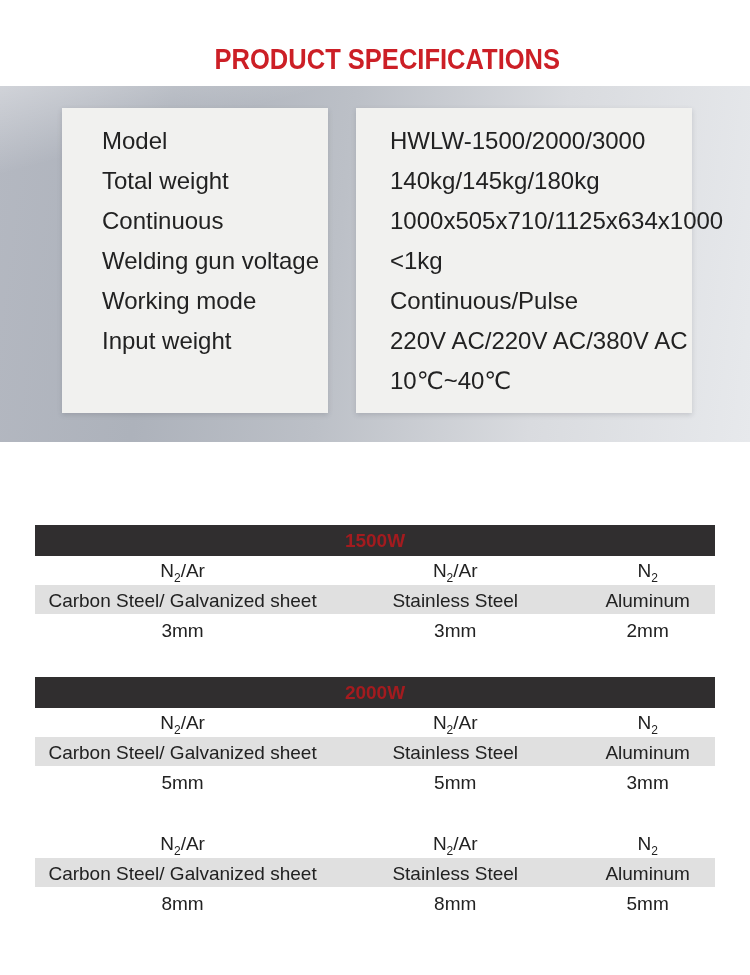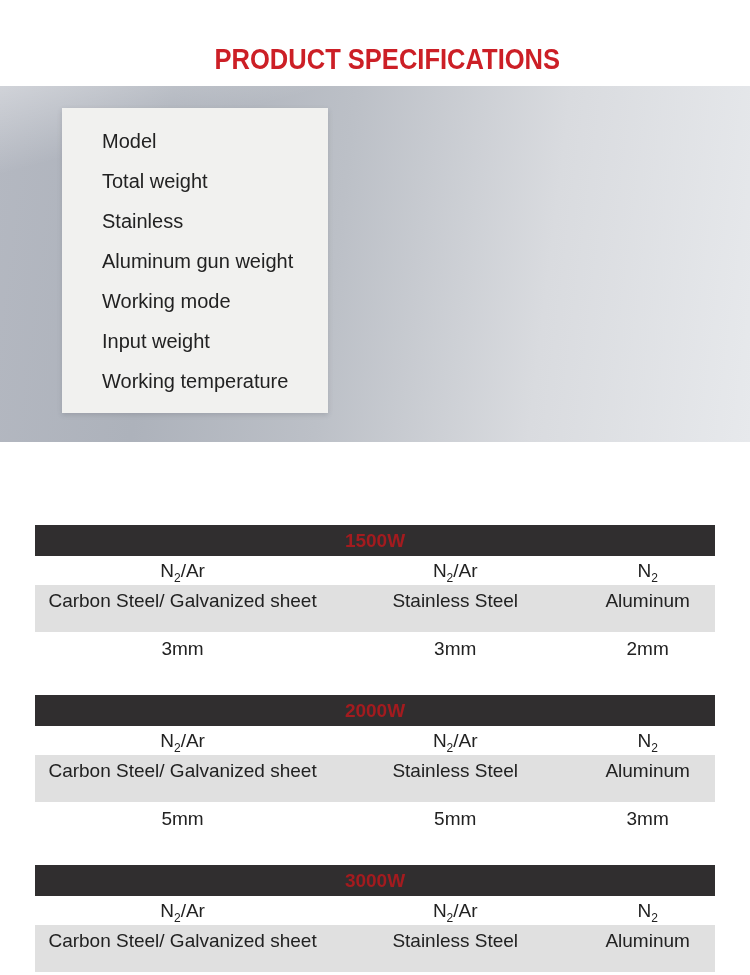--- a/index.html
+++ b/index.html
@@ -52,21 +52,21 @@
     height: 305px;
     background: #f1f1ef;
     box-shadow: 0 2px 5px rgba(70,75,85,0.20);
     padding-top: 13px;
   }
   .panel-labels { left: 62px;  width: 266px; padding-left: 40px; }
   .panel-values { left: 356px; width: 336px; padding-left: 34px; }
   .spec-row {
     height: 40px;
     line-height: 40px;
-    font-size: 20px;
+    font-size: 24px;
     color: #222;
     white-space: nowrap;
   }
 
   
   .tables {
     position: absolute;
     top: 525px;
     left: 35px;
     width: 680px;
@@ -88,39 +88,47 @@
     text-align: center;
     font-size: 19px;
     color: #222;
     white-space: nowrap;
   }
   .c1 { width: 43.4%; }
   .c2 { width: 36.8%; }
   .c3 { width: 19.8%; }
   .row-gas { height: 29px; line-height: 29px; }
   .row-gas sub { font-size: 12px; line-height: 0; }
-  .row-mat { height: 47px; line-height: 31px; background: #e0e0e0; }
+  .row-mat { height: 29px; line-height: 31px; background: #e0e0e0; }
   .row-thk { height: 33px; line-height: 33px; align-items: flex-end; }
 </style>
 </head>
 <body>
 
 <div class="page">
 
   <h1 class="main-title"><span class="condense">PRODUCT SPECIFICATIONS</span></h1>
 
   <section class="spec-section">
     <div class="panel panel-labels">
       <div class="spec-row">Model</div>
       <div class="spec-row">Total weight</div>
-      <div class="spec-row">Stainless</div>
-      <div class="spec-row">Aluminum gun weight</div>
+      <div class="spec-row">Continuous</div>
+      <div class="spec-row">Welding gun voltage</div>
       <div class="spec-row">Working mode</div>
       <div class="spec-row">Input weight</div>
-      <div class="spec-row">Working temperature</div>
+    </div>
+    <div class="panel panel-values">
+      <div class="spec-row">HWLW-1500/2000/3000</div>
+      <div class="spec-row">140kg/145kg/180kg</div>
+      <div class="spec-row">1000x505x710/1125x634x1000</div>
+      <div class="spec-row">&lt;1kg</div>
+      <div class="spec-row">Continuous/Pulse</div>
+      <div class="spec-row">220V AC/220V AC/380V AC</div>
+      <div class="spec-row">10℃~40℃</div>
     </div>
   </section>
 
 
   <div class="tables">
 
     <div class="wt">
       <div class="wt-head">
         <span class="power">1500W</span>
       </div>
@@ -156,23 +164,20 @@
         <div class="c c3">Aluminum</div>
       </div>
       <div class="wt-row row-thk">
         <div class="c c1">5mm</div>
         <div class="c c2">5mm</div>
         <div class="c c3">3mm</div>
       </div>
     </div>
 
     <div class="wt">
-      <div class="wt-head">
-        <span class="power">3000W</span>
-      </div>
       <div class="wt-row row-gas">
         <div class="c c1"><span>N</span><sub>2</sub><span>/Ar</span></div>
         <div class="c c2"><span>N</span><sub>2</sub><span>/Ar</span></div>
         <div class="c c3"><span>N</span><sub>2</sub><span></span></div>
       </div>
       <div class="wt-row row-mat">
         <div class="c c1">Carbon Steel/ Galvanized sheet</div>
         <div class="c c2">Stainless Steel</div>
         <div class="c c3">Aluminum</div>
       </div>

